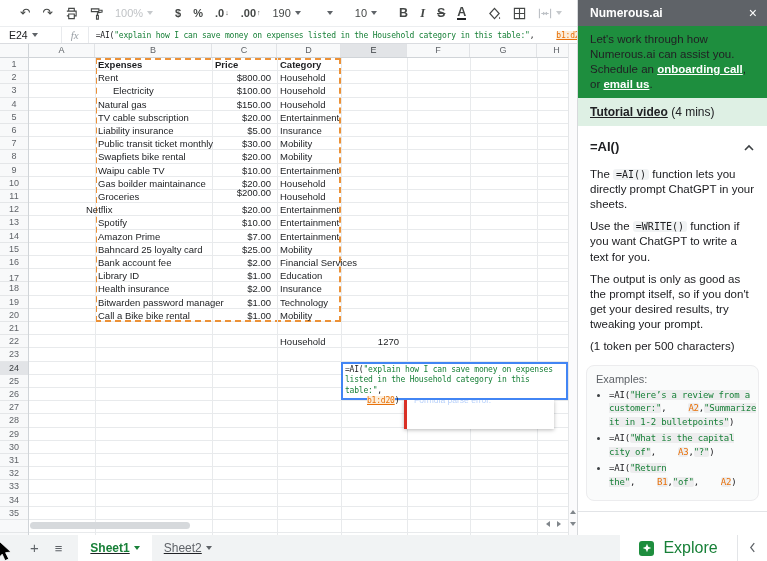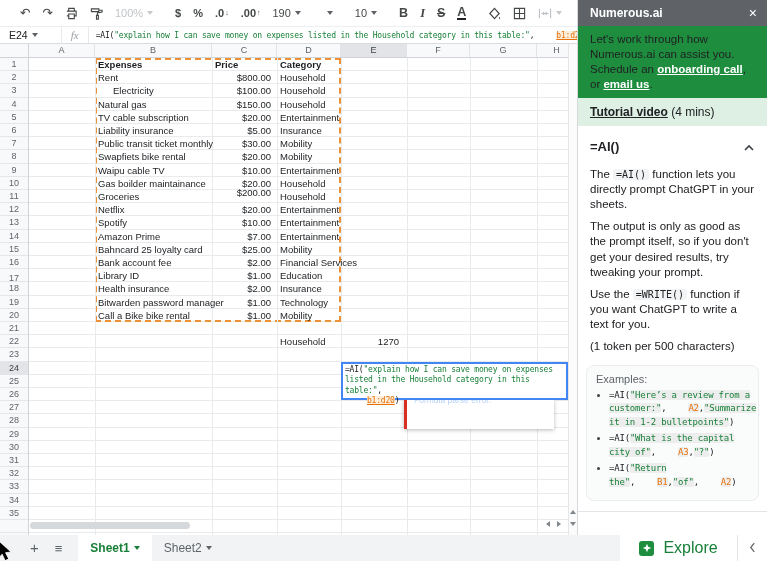--- a/index.html
+++ b/index.html
@@ -74,21 +74,21 @@
   .vdn{bottom:10px;border-top:4.5px solid #80868b;}
   .hthumb{position:absolute;left:30px;top:522px;width:160px;height:7px;border-radius:4px;background:#d6d9dc;}
   .harrows{position:absolute;left:546px;top:521px;display:flex;gap:7px;align-items:center;}
   .hl-ar,.hr-ar{width:0;height:0;border-top:3.5px solid transparent;border-bottom:3.5px solid transparent;}
   .hl-ar{border-right:4.5px solid #80868b;}
   .hr-ar{border-left:4.5px solid #80868b;}
   
   .bbar{position:absolute;left:0;top:535px;width:767px;height:26px;background:#f1f3f4;display:flex;align-items:center;}
   .addsheet{margin-left:30px;font-size:15px;color:#5f6368;line-height:26px;}
   .allsheets{margin-left:16px;font-size:13px;color:#5f6368;font-weight:bold;}
-  .tabs{display:flex;height:100%;margin-left:16px;}
+  .tabs{display:flex;height:100%;margin-left:16px;text-decoration:underline;}
   .stab{height:100%;display:flex;align-items:center;padding:0 12px;font-size:12px;color:#5f6368;}
   .stab.active{background:#fff;color:#188038;font-weight:bold;}
   .stab .dar{border-top-color:#5f6368;}
   .stab.active .dar{border-top-color:#188038;}
   .br-panel{position:absolute;right:0;top:0;width:147px;height:26px;background:#fff;display:flex;align-items:center;}
   .explore{display:flex;align-items:center;flex:1;justify-content:center;}
   .exp-ic{width:15px;height:15px;border-radius:3px;background:#1e8e3e;display:flex;align-items:center;justify-content:center;margin-right:9px;}
   .exp-lab{color:#188038;font-size:16px;}
   .br-div{width:1px;height:26px;background:#e3e5e8;}
   .collapse-sb{width:29px;text-align:center;color:#5f6368;font-size:13px;}
@@ -313,21 +313,21 @@
         <div class="cell" style="left: 251px; top: 92.4px;">Mobility</div>
         <div class="cell" style="left: 69px; top: 105.6px;">Waipu cable TV</div>
         <div class="cell num" style="left: 183px; top: 105.6px; width: 59px;">$10.00</div>
         <div class="cell" style="left: 251px; top: 105.6px;">Entertainment</div>
         <div class="cell" style="left: 69px; top: 118.8px;">Gas boilder maintainance</div>
         <div class="cell num" style="left: 183px; top: 118.8px; width: 59px;">$20.00</div>
         <div class="cell" style="left: 251px; top: 118.8px;">Household</div>
         <div class="cell" style="left: 69px; top: 132px;">Groceries</div>
         <div class="cell num" style="left: 183px; top: 128px; width: 59px;">$200.00</div>
         <div class="cell" style="left: 251px; top: 132px;">Household</div>
-        <div class="cell" style="left: 69px; top: 145.2px;">Netflix</div>
+        <div class="cell" style="left: 57px; top: 145.2px;">Netflix</div>
         <div class="cell num" style="left: 183px; top: 145.2px; width: 59px;">$20.00</div>
         <div class="cell" style="left: 251px; top: 145.2px;">Entertainment</div>
         <div class="cell" style="left: 69px; top: 158.4px;">Spotify</div>
         <div class="cell num" style="left: 183px; top: 158.4px; width: 59px;">$10.00</div>
         <div class="cell" style="left: 251px; top: 158.4px;">Entertainment</div>
         <div class="cell" style="left: 69px; top: 171.6px;">Amazon Prime</div>
         <div class="cell num" style="left: 183px; top: 171.6px; width: 59px;">$7.00</div>
         <div class="cell" style="left: 251px; top: 171.6px;">Entertainment</div>
         <div class="cell" style="left: 69px; top: 184.8px;">Bahncard 25 loyalty card</div>
         <div class="cell num" style="left: 183px; top: 184.8px; width: 59px;">$25.00</div>
@@ -372,22 +372,22 @@
     <div class="sb-body">
       <div class="sec-head">
         <span class="lab">=AI()</span>
         <span class="chev">
           <svg width="12" height="8" viewBox="0 0 12 8">
               <path d="M2 6 6 2l4 4" fill="none" stroke="#3c4043" stroke-width="1.6"></path>
             </svg>
         </span>
       </div>
       <div class="para"><span class="tk-p">The </span><span class="chip">=AI()</span><span class="tk-p"> function lets you directly prompt ChatGPT in your sheets.</span></div>
+      <div class="para"><span class="tk-p">Use the </span><span class="chip">=WRITE()</span><span class="tk-p"> function if you want ChatGPT to write a text for you.</span></div>
       <div class="para">The output is only as good as the prompt itself, so if you don't get your desired results, try tweaking your prompt.</div>
-      <div class="para"><span class="tk-p">Use the </span><span class="chip">=WRITE()</span><span class="tk-p"> function if you want ChatGPT to write a text for you.</span></div>
       <div class="para">(1 token per 500 characters)</div>
       <div class="exbox">
         <div class="exlab">Examples:</div>
         <ul id="examples-list">
             <li><span class="tk-p">=AI(</span><span class="tk-s">"Here’s a review from a customer:"</span><span class="tk-p">,</span><span class="tk-r">A2</span><span class="tk-p">,</span><span class="tk-s">"Summarize it in 1-2 bulletpoints"</span><span class="tk-p">)</span></li>
             <li><span class="tk-p">=AI(</span><span class="tk-s">"What is the capital city of"</span><span class="tk-p">,</span><span class="tk-r">A3</span><span class="tk-p">,</span><span class="tk-s">"?"</span><span class="tk-p">)</span></li>
             <li><span class="tk-p">=AI(</span><span class="tk-s">"Return the"</span><span class="tk-p">,</span><span class="tk-r">B1</span><span class="tk-p">,</span><span class="tk-s">"of"</span><span class="tk-p">,</span><span class="tk-r">A2</span><span class="tk-p">)</span></li>
           </ul>
       </div>
       <div class="csec">

